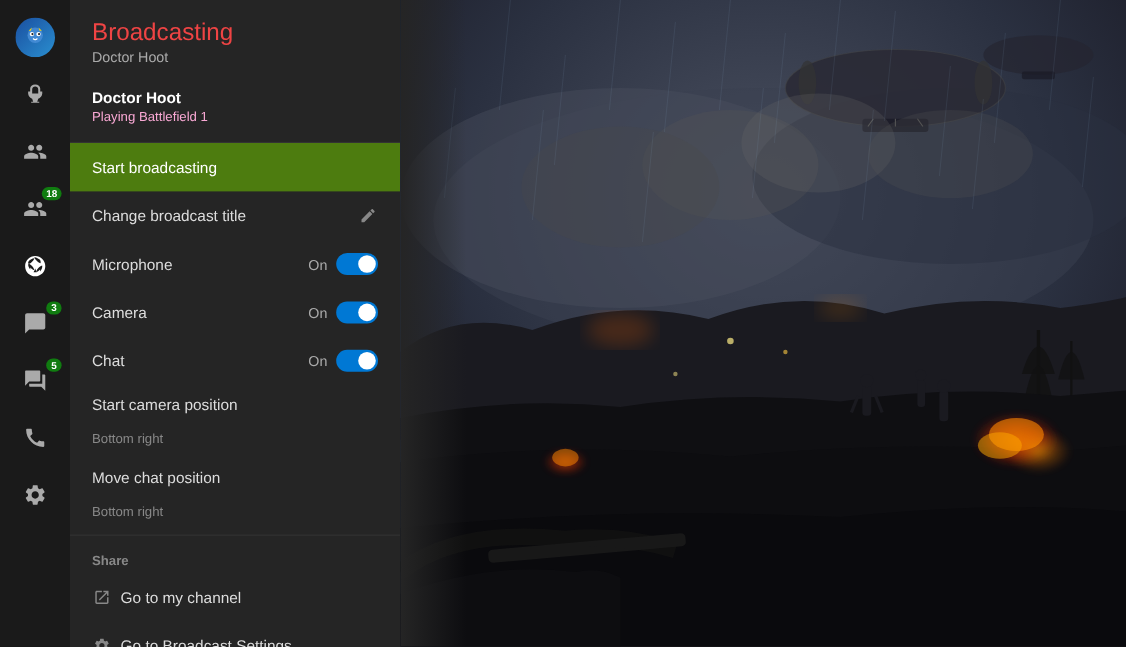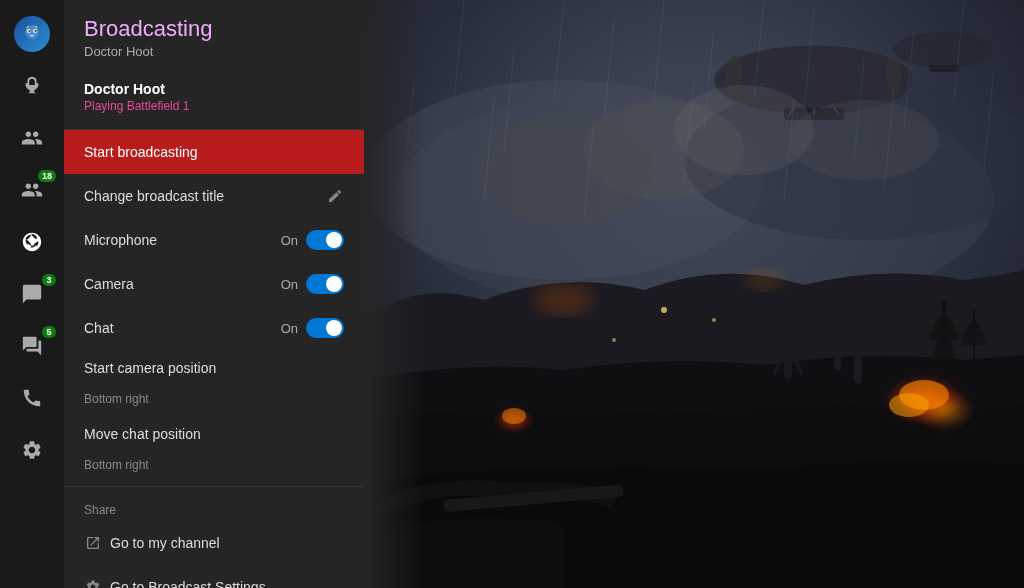--- a/index.html
+++ b/index.html
@@ -89,21 +89,21 @@
 
     .menu-panel::-webkit-scrollbar { width: 4px; }
     .menu-panel::-webkit-scrollbar-track { background: transparent; }
     .menu-panel::-webkit-scrollbar-thumb { background: #555; }
 
     .panel-header {
       padding: 16px 20px 8px;
     }
 
     .panel-title {
-      color: #f0abfc;
+      color: #ef4444;
       font-size: 22px;
       font-weight: 400;
     }
 
     .panel-subtitle {
       color: #aaaaaa;
       font-size: 13px;
       margin-top: 2px;
     }
 
@@ -112,21 +112,21 @@
       border-bottom: 1px solid #333;
     }
 
     .user-name {
       color: #ffffff;
       font-size: 14px;
       font-weight: 600;
     }
 
     .user-game {
-      color: #ec4899;
+      color: #f9a8d4;
       font-size: 12px;
       margin-top: 2px;
     }
 
     .user-status {
       color: #aaaaaa;
       font-size: 12px;
     }
 
     .menu-items {
@@ -141,21 +141,21 @@
       justify-content: space-between;
       padding: 0 20px;
       height: 44px;
       cursor: pointer;
       color: #dddddd;
       font-size: 14px;
       position: relative;
     }
 
     .menu-item.active {
-      background: #b91c1c;
+      background: #4d7c0f;
       color: #ffffff;
     }
 
     .menu-item-left {
       display: flex;
       align-items: center;
       gap: 8px;
     }
 
     .menu-item-right {
@@ -218,21 +218,21 @@
       height: 1px;
       background: #333;
       margin: 4px 0;
     }
 
     .section-label {
       padding: 12px 20px 4px;
       color: #888;
       font-size: 12px;
       text-transform: none;
-      font-weight: 400;
+      font-weight: 700;
     }
 
     
     .edit-icon {
       width: 18px;
       height: 18px;
       display: flex;
       align-items: center;
       justify-content: center;
       color: #888;

